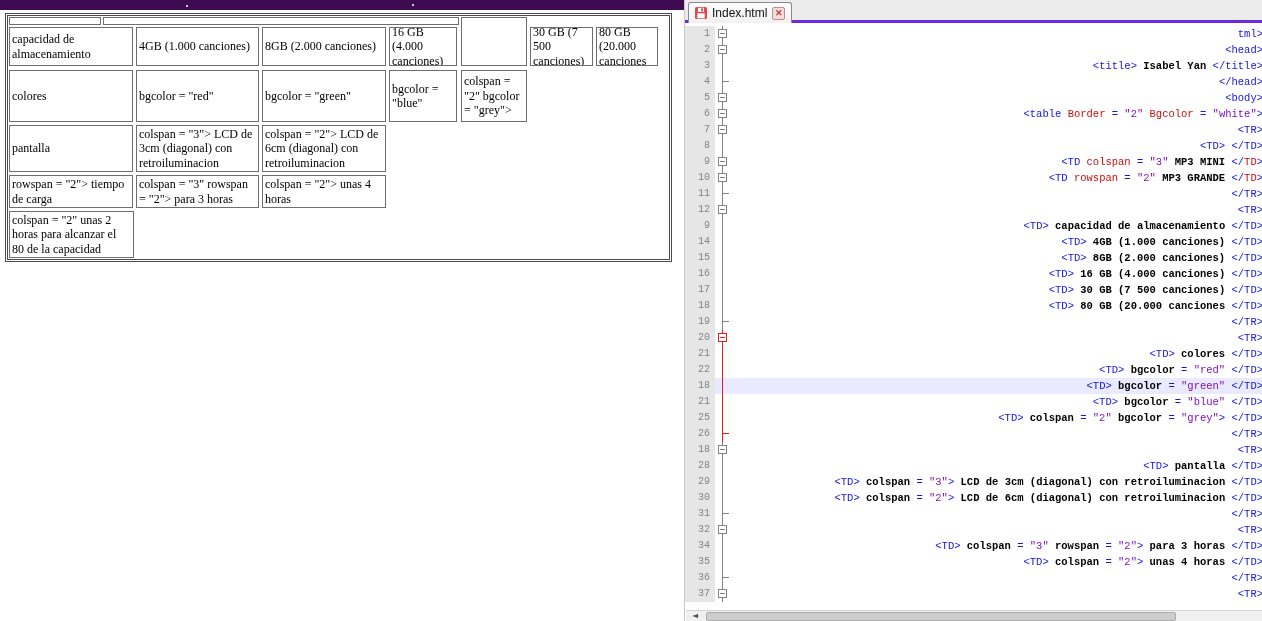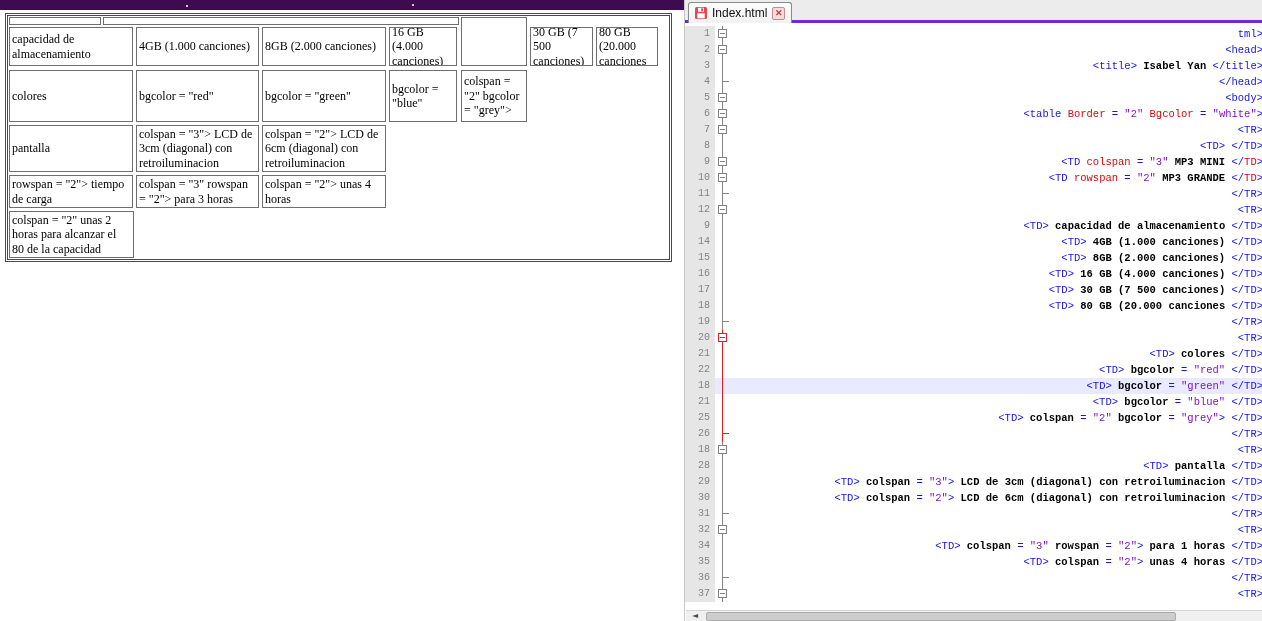--- a/index.html
+++ b/index.html
@@ -412,21 +412,21 @@
               <i class="fm"></i>
             </i>
           </div>
           <div class="ctext"><span class="tok-g"> &lt;TR&gt;</span></div>
         </div>
         <div class="crow">
           <div class="lnum">34</div>
           <div class="fold">
             <i class="fv"></i>
           </div>
-          <div class="ctext"><span class="tok-g">      &lt;TD&gt;</span><span class="tok-t"> colspan </span><span class="tok-g">= </span><span class="tok-v">"3"</span><span class="tok-t"> rowspan </span><span class="tok-g">= </span><span class="tok-v">"2"</span><span class="tok-g">&gt;</span><span class="tok-t"> para 1 horas </span><span class="tok-g">&lt;/TD&gt;</span></div>
+          <div class="ctext"><span class="tok-g">      &lt;TD&gt;</span><span class="tok-t"> colspan </span><span class="tok-g">= </span><span class="tok-v">"3"</span><span class="tok-t"> rowspan </span><span class="tok-g">= </span><span class="tok-v">"2"</span><span class="tok-g">&gt;</span><span class="tok-t"> para 3 horas </span><span class="tok-g">&lt;/TD&gt;</span></div>
         </div>
         <div class="crow">
           <div class="lnum">35</div>
           <div class="fold">
             <i class="fv"></i>
           </div>
           <div class="ctext"><span class="tok-g">      &lt;TD&gt;</span><span class="tok-t"> colspan </span><span class="tok-g">= </span><span class="tok-v">"2"</span><span class="tok-g">&gt;</span><span class="tok-t"> unas 4 horas </span><span class="tok-g">&lt;/TD&gt;</span></div>
         </div>
         <div class="crow">
           <div class="lnum">36</div>

